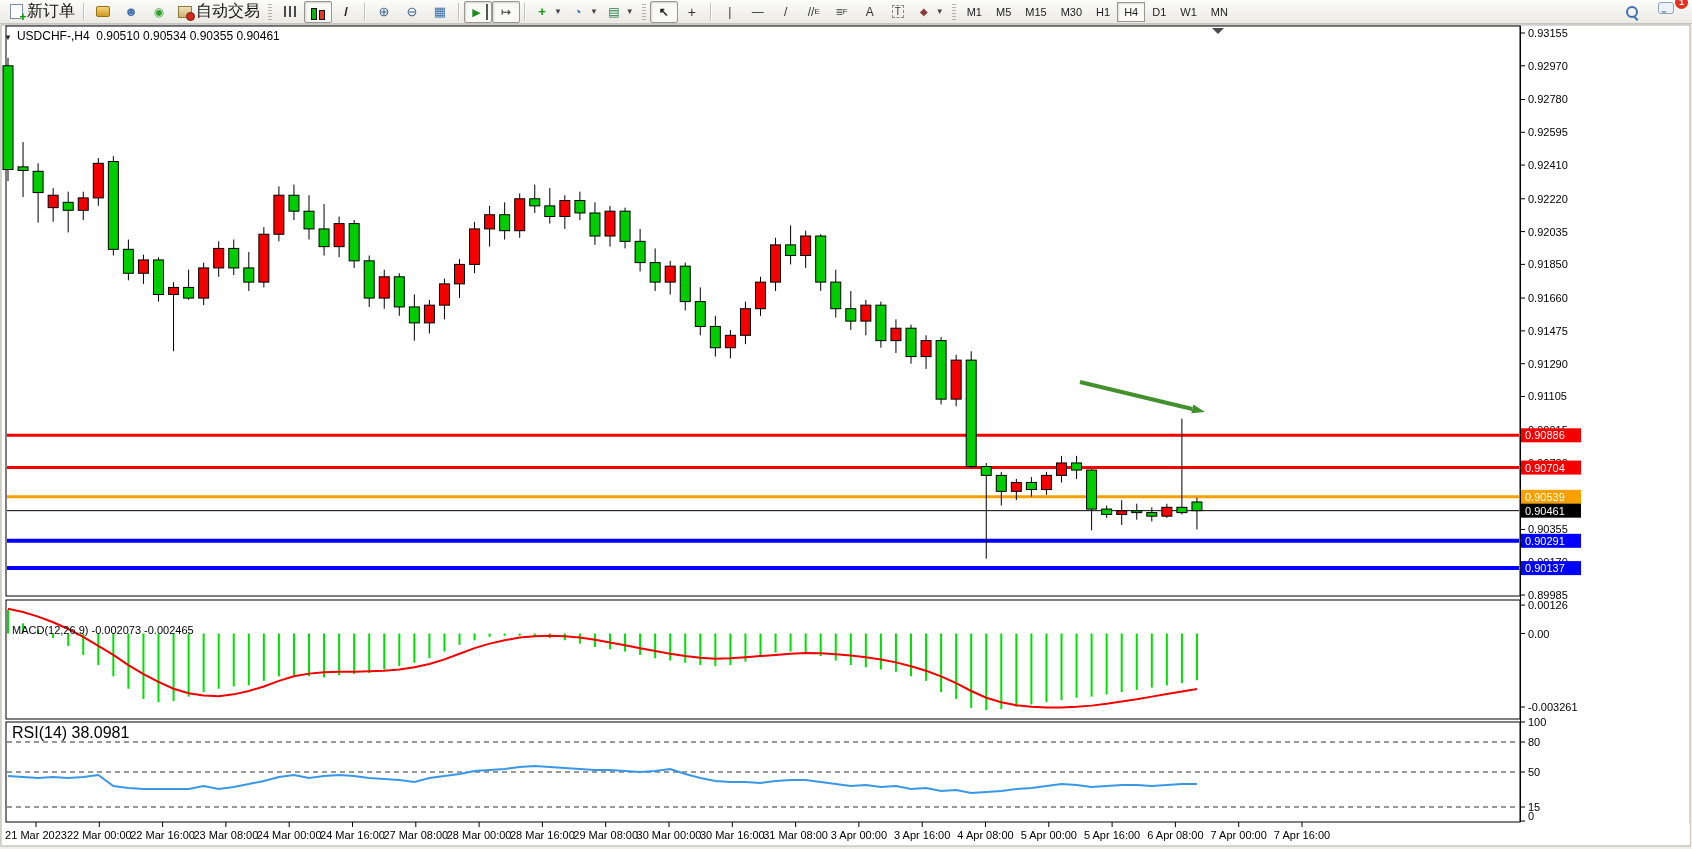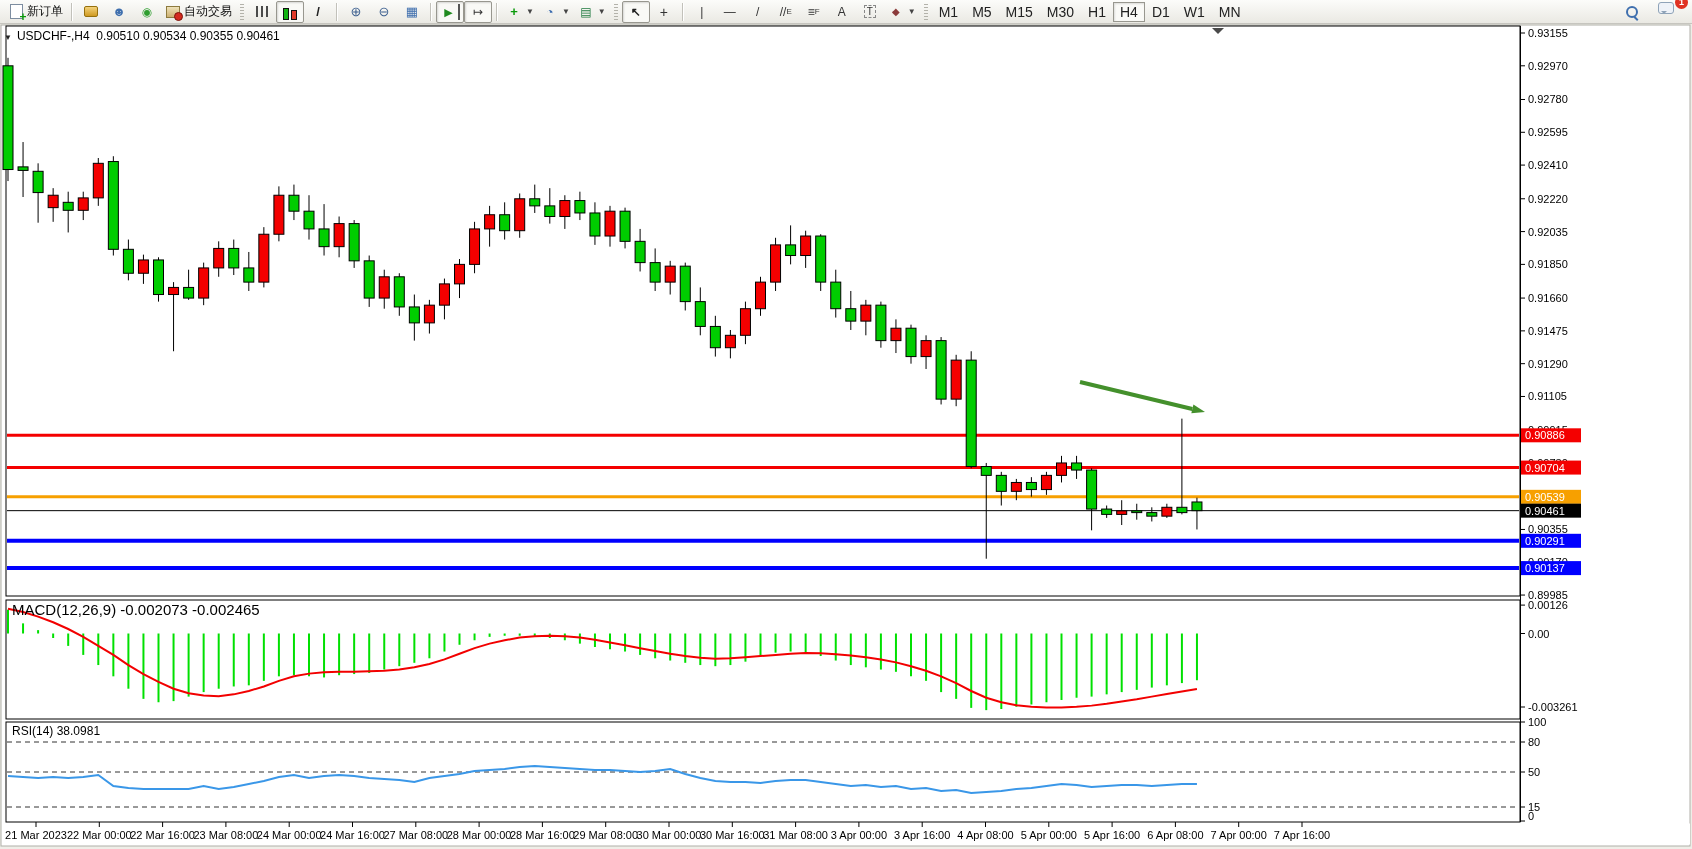--- a/index.html
+++ b/index.html
@@ -8,23 +8,23 @@
   
   #toolbar{position:absolute;left:0;top:0;width:1692px;height:24px;box-sizing:border-box;
            background:linear-gradient(#fcfcfa,#eae9e3);border-bottom:1px solid #c6c5bf;
            display:flex;align-items:center;padding:0 4px;z-index:6;white-space:nowrap}
   .tbtn{height:20px;min-width:20px;display:inline-flex;align-items:center;justify-content:center;
         padding:0 3px;border:1px solid transparent;border-radius:2px;gap:3px;font-size:12px;color:#222}
   .tbtn.on{background:#f9f9f6;border-color:#98978f;box-shadow:inset 1px 1px 2px rgba(0,0,0,.14)}
   .sep{width:1px;height:18px;background:#c2c1ba;border-right:1px solid #fff;margin:0 4px}
   .grip{width:4px;height:16px;margin:0 4px;
         background:repeating-linear-gradient(180deg,#b3b2aa 0 1px,transparent 1px 3px)}
-  .tlabel{font-size:12px;color:#111}
+  .tlabel{font-size:16px;color:#111}
   .caret{font-size:8px;color:#444;margin-left:1px}
-  .tf{font-size:14px;color:#222;padding:0 6px;height:18px;display:inline-flex;align-items:center;
+  .tf{font-size:11px;color:#222;padding:0 6px;height:18px;display:inline-flex;align-items:center;
       border:1px solid transparent}
   .tf.on{background:#fafaf7;border-color:#98978f;box-shadow:inset 1px 1px 2px rgba(0,0,0,.12)}
   .right{margin-left:auto;display:inline-flex;align-items:center;gap:8px;padding-right:6px}
   
   .ic{display:inline-flex;align-items:center;justify-content:center;width:16px;height:16px;font-size:12px}
   .ic-doc{width:11px;height:13px;background:#fff;border:1px solid #7d8da0;position:relative}
   .ic-doc i{position:absolute;right:-5px;bottom:-6px;color:#0a9a0a;font-weight:bold;font-style:normal;font-size:12px}
   .ic-gold{width:12px;height:9px;background:linear-gradient(#f4d27a,#cf9a22);border:1px solid #96700d;border-radius:2px}
   .ic-person{color:#3f6fae;font-size:13px}
   .ic-signal{color:#2f9e2f;font-size:12px}
@@ -53,22 +53,22 @@
   .bubble{width:14px;height:10px;background:#eef2f8;border:1px solid #8fa3b8;border-radius:3px;position:relative;display:inline-block}
   .bubble::after{content:"";position:absolute;left:2px;bottom:-4px;border:3px solid transparent;border-top-color:#8fa3b8}
   .badge{position:absolute;top:-6px;right:-7px;background:#e03222;color:#fff;border-radius:50%;
          width:13px;height:13px;font-size:9px;line-height:13px;text-align:center;font-weight:bold}
   .chatwrap{position:relative;display:inline-block}
   
   #plot{position:absolute;left:0;top:0;z-index:1}
   svg text{font-family:"Liberation Sans",sans-serif}
   .overlay{position:absolute;z-index:3;font-size:12px;color:#000}
   #chart-title{left:4px;top:29px}
-  #macd-label{left:12px;top:601px;font-size:15px}
-  #rsi-label{left:12px;top:724px;font-size:12px}
+  #macd-label{left:12px;top:624px;font-size:11px}
+  #rsi-label{left:12px;top:724px;font-size:16px}
   #title-arrow{font-size:8px;color:#222;margin-right:5px}
 </style>
 </head>
 <body>
 
 <div id="toolbar">
   <div class="tbtn">
     <span class="ic">
         <span class="ic-doc">
           <i>+</i>

